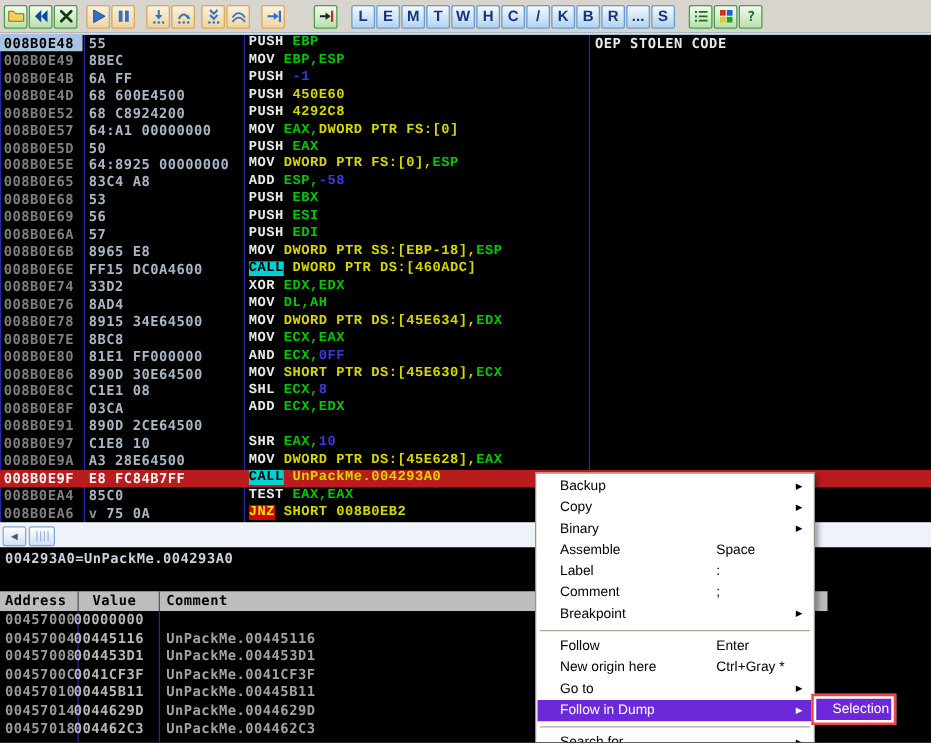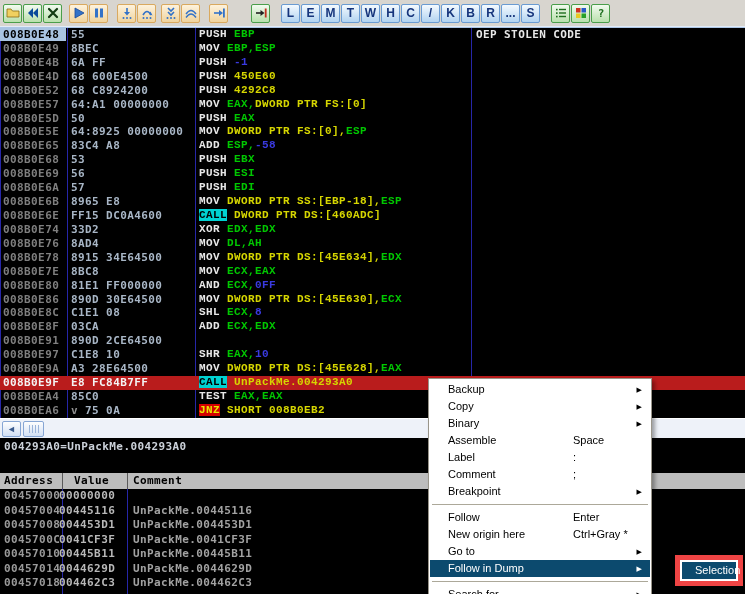--- a/index.html
+++ b/index.html
@@ -47,44 +47,44 @@
   .sb-left{left:2px;width:19px;color:#3a5a8c;font:9px "Liberation Sans",sans-serif;}
   .sb-thumb{left:23px;width:21px;}
   .grip{display:inline-block;width:1px;height:8px;background:#9ab4da;margin:0 1px;}
 
   
   .infobar{position:absolute;top:438px;left:0;width:745px;height:35px;background:#000;}
   .infobar .txt{position:absolute;left:4px;top:2px;font:bold 11px "DejaVu Sans Mono",monospace;
                 letter-spacing:.4px;color:#ccd2da;}
 
   
-  .dump-header{position:absolute;top:473px;left:0;width:745px;height:16px;background:#bdbdbd;
+  .dump-header{position:absolute;top:473px;left:0;width:662px;height:16px;background:#bdbdbd;
                font:bold 11px "DejaVu Sans Mono",monospace;letter-spacing:.4px;color:#000;line-height:16px;}
   .hsep{position:absolute;top:0;width:1px;height:16px;background:#5a5a5a;}
   .dump-body{position:absolute;top:489px;left:0;width:745px;height:105px;background:#000;overflow:hidden;}
   .dump-row{position:relative;height:14.5px;line-height:14.4px;
             font:bold 11px "DejaVu Sans Mono",monospace;letter-spacing:.4px;white-space:pre;}
   .dc0{position:absolute;left:4px;color:#9a9a9a;}
   .dc1{position:absolute;left:59px;color:#b8b8b8;}
   .dc2{position:absolute;left:133px;color:#a2a2a2;}
   .hc0{position:absolute;left:4px;} .hc1{position:absolute;left:74px;} .hc2{position:absolute;left:133px;}
   .bsep{position:absolute;top:0;width:1px;height:105px;background:#2626a8;}
 
   
   .menu{position:absolute;left:428px;top:378px;width:224px;background:#fff;
         border:1px solid #99958a;box-shadow:3px 3px 4px rgba(0,0,0,.35);
         padding:2px 1px;box-sizing:border-box;font:11px "Liberation Sans",sans-serif;z-index:10;}
   .mi{position:relative;height:17px;line-height:17px;padding-left:18px;color:#000;cursor:default;}
   .mi .sc{position:absolute;left:143px;top:0;}
   .mi .ar{position:absolute;right:8px;top:0;font-size:7px;}
-  .mi.sel{background:#0c4a6e;color:#fff;}
+  .mi.sel{background:#6d28d9;color:#fff;}
   .msep{height:1px;background:#aca899;margin:4px 2px;}
 
-  .submenu{position:absolute;left:675px;top:555px;width:68px;background:#fff;
-           border:5px solid #ef4444;padding:2px;box-sizing:border-box;
+  .submenu{position:absolute;left:649px;top:555px;width:68px;background:#fff;
+           border:2px solid #ef4444;padding:2px;box-sizing:border-box;
            font:11px "Liberation Sans",sans-serif;z-index:11;}
   .submenu .mi{padding-left:13px;}
 </style>
 </head>
 <body>
 
 <div class="screen">
 
   <div class="toolbar" id="toolbar">
       <div class="tb-group" style="margin-right: 6px;">
@@ -291,21 +291,21 @@
       <div class="drow"><span class="c-addr">008B0E68</span><span class="c-hex">53</span><span class="c-dis"><span class="tk-m">PUSH </span><span class="tk-r">EBX</span></span></div>
       <div class="drow"><span class="c-addr">008B0E69</span><span class="c-hex">56</span><span class="c-dis"><span class="tk-m">PUSH </span><span class="tk-r">ESI</span></span></div>
       <div class="drow"><span class="c-addr">008B0E6A</span><span class="c-hex">57</span><span class="c-dis"><span class="tk-m">PUSH </span><span class="tk-r">EDI</span></span></div>
       <div class="drow"><span class="c-addr">008B0E6B</span><span class="c-hex">8965 E8</span><span class="c-dis"><span class="tk-m">MOV </span><span class="tk-y">DWORD PTR SS:[EBP-18],</span><span class="tk-r">ESP</span></span></div>
       <div class="drow"><span class="c-addr">008B0E6E</span><span class="c-hex">FF15 DC0A4600</span><span class="c-dis"><span class="badge">CALL</span> <span class="tk-y">DWORD PTR DS:[460ADC]</span></span></div>
       <div class="drow"><span class="c-addr">008B0E74</span><span class="c-hex">33D2</span><span class="c-dis"><span class="tk-m">XOR </span><span class="tk-r">EDX,EDX</span></span></div>
       <div class="drow"><span class="c-addr">008B0E76</span><span class="c-hex">8AD4</span><span class="c-dis"><span class="tk-m">MOV </span><span class="tk-r">DL,AH</span></span></div>
       <div class="drow"><span class="c-addr">008B0E78</span><span class="c-hex">8915 34E64500</span><span class="c-dis"><span class="tk-m">MOV </span><span class="tk-y">DWORD PTR DS:[45E634],</span><span class="tk-r">EDX</span></span></div>
       <div class="drow"><span class="c-addr">008B0E7E</span><span class="c-hex">8BC8</span><span class="c-dis"><span class="tk-m">MOV </span><span class="tk-r">ECX,EAX</span></span></div>
       <div class="drow"><span class="c-addr">008B0E80</span><span class="c-hex">81E1 FF000000</span><span class="c-dis"><span class="tk-m">AND </span><span class="tk-r">ECX,</span><span class="tk-b">0FF</span></span></div>
-      <div class="drow"><span class="c-addr">008B0E86</span><span class="c-hex">890D 30E64500</span><span class="c-dis"><span class="tk-m">MOV </span><span class="tk-y">DWORD PTR DS:[45E630],</span><span class="tk-r">ECX</span></span></div>
+      <div class="drow"><span class="c-addr">008B0E86</span><span class="c-hex">890D 30E64500</span><span class="c-dis"><span class="tk-m">MOV </span><span class="tk-y">SHORT PTR DS:[45E630],</span><span class="tk-r">ECX</span></span></div>
       <div class="drow"><span class="c-addr">008B0E8C</span><span class="c-hex">C1E1 08</span><span class="c-dis"><span class="tk-m">SHL </span><span class="tk-r">ECX,</span><span class="tk-b">8</span></span></div>
       <div class="drow"><span class="c-addr">008B0E8F</span><span class="c-hex">03CA</span><span class="c-dis"><span class="tk-m">ADD </span><span class="tk-r">ECX,EDX</span></span></div>
       <div class="drow"><span class="c-addr">008B0E91</span><span class="c-hex">890D 2CE64500</span></div>
       <div class="drow"><span class="c-addr">008B0E97</span><span class="c-hex">C1E8 10</span><span class="c-dis"><span class="tk-m">SHR </span><span class="tk-r">EAX,</span><span class="tk-b">10</span></span></div>
       <div class="drow"><span class="c-addr">008B0E9A</span><span class="c-hex">A3 28E64500</span><span class="c-dis"><span class="tk-m">MOV </span><span class="tk-y">DWORD PTR DS:[45E628],</span><span class="tk-r">EAX</span></span></div>
       <div class="drow sel"><span class="c-addr">008B0E9F</span><span class="c-hex">E8 FC84B7FF</span><span class="c-dis"><span class="badge">CALL</span> <span class="tk-y">UnPackMe.004293A0</span></span></div>
       <div class="drow"><span class="c-addr">008B0EA4</span><span class="c-hex">85C0</span><span class="c-dis"><span class="tk-m">TEST </span><span class="tk-r">EAX,EAX</span></span></div>
       <div class="drow"><span class="c-addr">008B0EA6</span><span class="c-hex"><span class="jmark">v </span>75 0A</span><span class="c-dis"><span class="badge jnz">JNZ</span> <span class="tk-y">SHORT 008B0EB2</span></span></div>
     </div>
 

